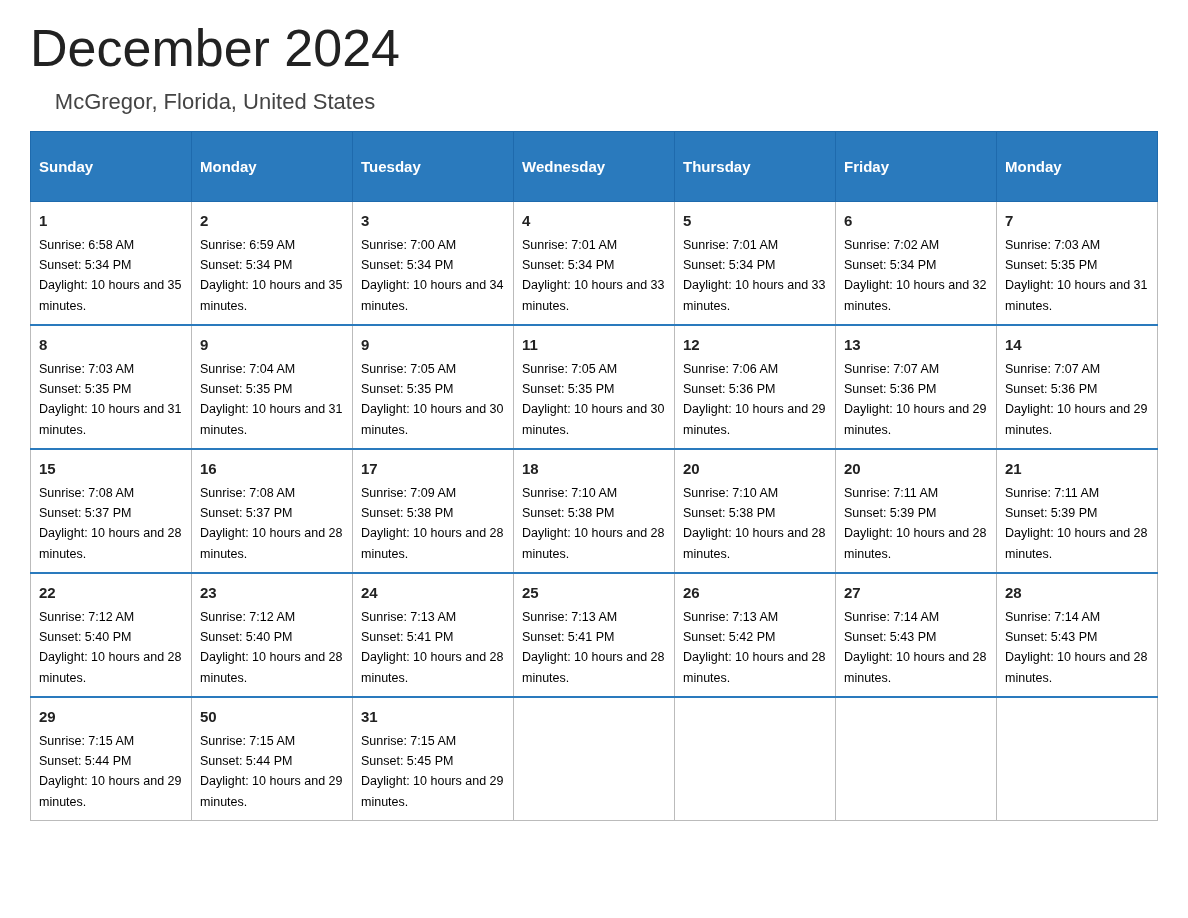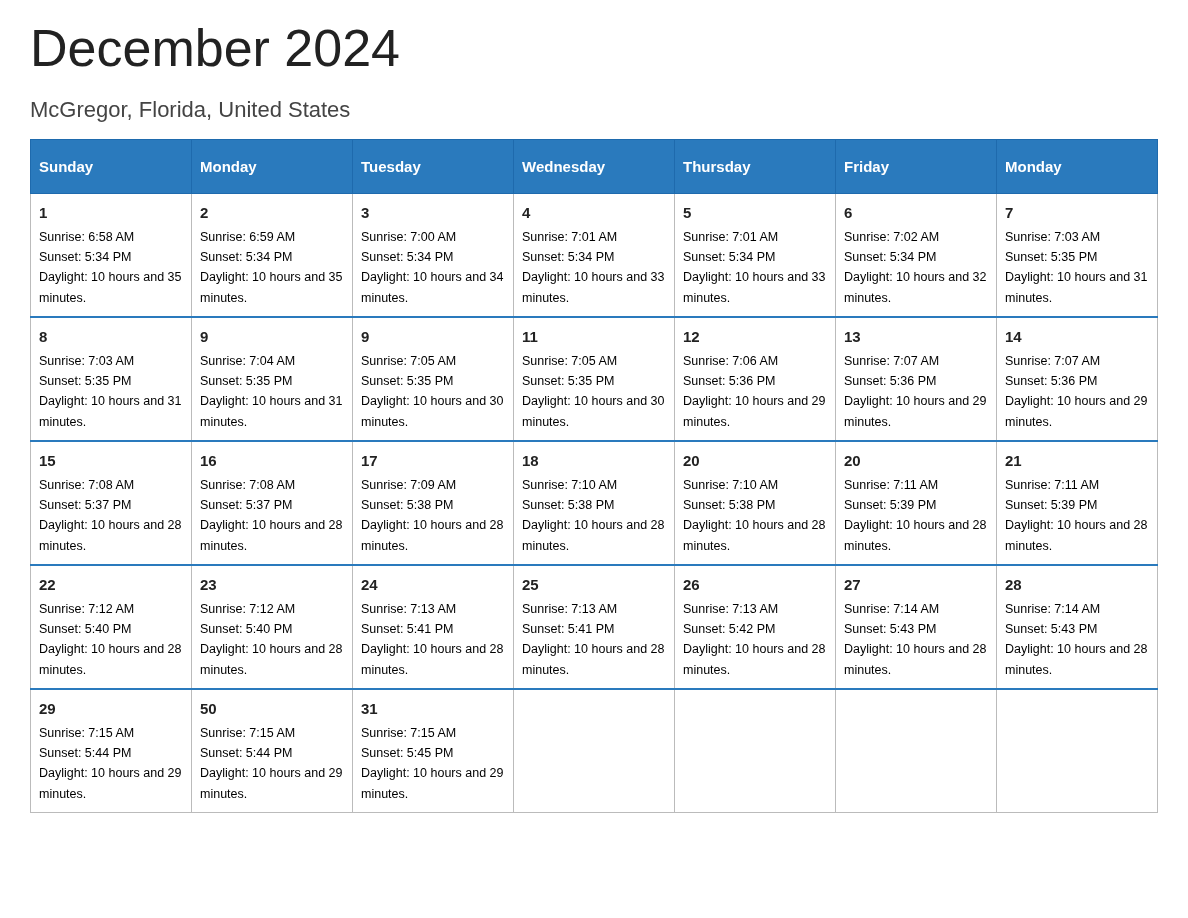--- a/index.html
+++ b/index.html
@@ -37,42 +37,42 @@
       border-top: 18px solid #1a6faf;
       margin: 0 2px;
       display: inline-block;
     }
     .logo-blue {
       color: #1a6faf;
       font-size: 22px;
       font-weight: bold;
     }
     .title-section {
-      text-align: left;
+      text-align: center;
     }
     .month-title {
       font-size: 52px;
       font-weight: 300;
       color: #222;
       line-height: 1.1;
     }
     .location-title {
       font-size: 22px;
       color: #444;
-      margin-top: 20px;
+      margin-top: 12px;
     }
     .calendar-table {
       width: 100%;
       border-collapse: collapse;
       border: 1px solid #999;
     }
     .calendar-table th {
       background-color: #2a7abd;
       color: #fff;
-      padding: 18px 8px;
+      padding: 26px 8px;
       font-size: 15px;
       font-weight: 600;
       text-align: left;
       border: 1px solid #1e6aad;
     }
     .calendar-table td {
       vertical-align: top;
       padding: 8px 8px;
       border: 1px solid #bbb;
       width: calc(100% / 7);

